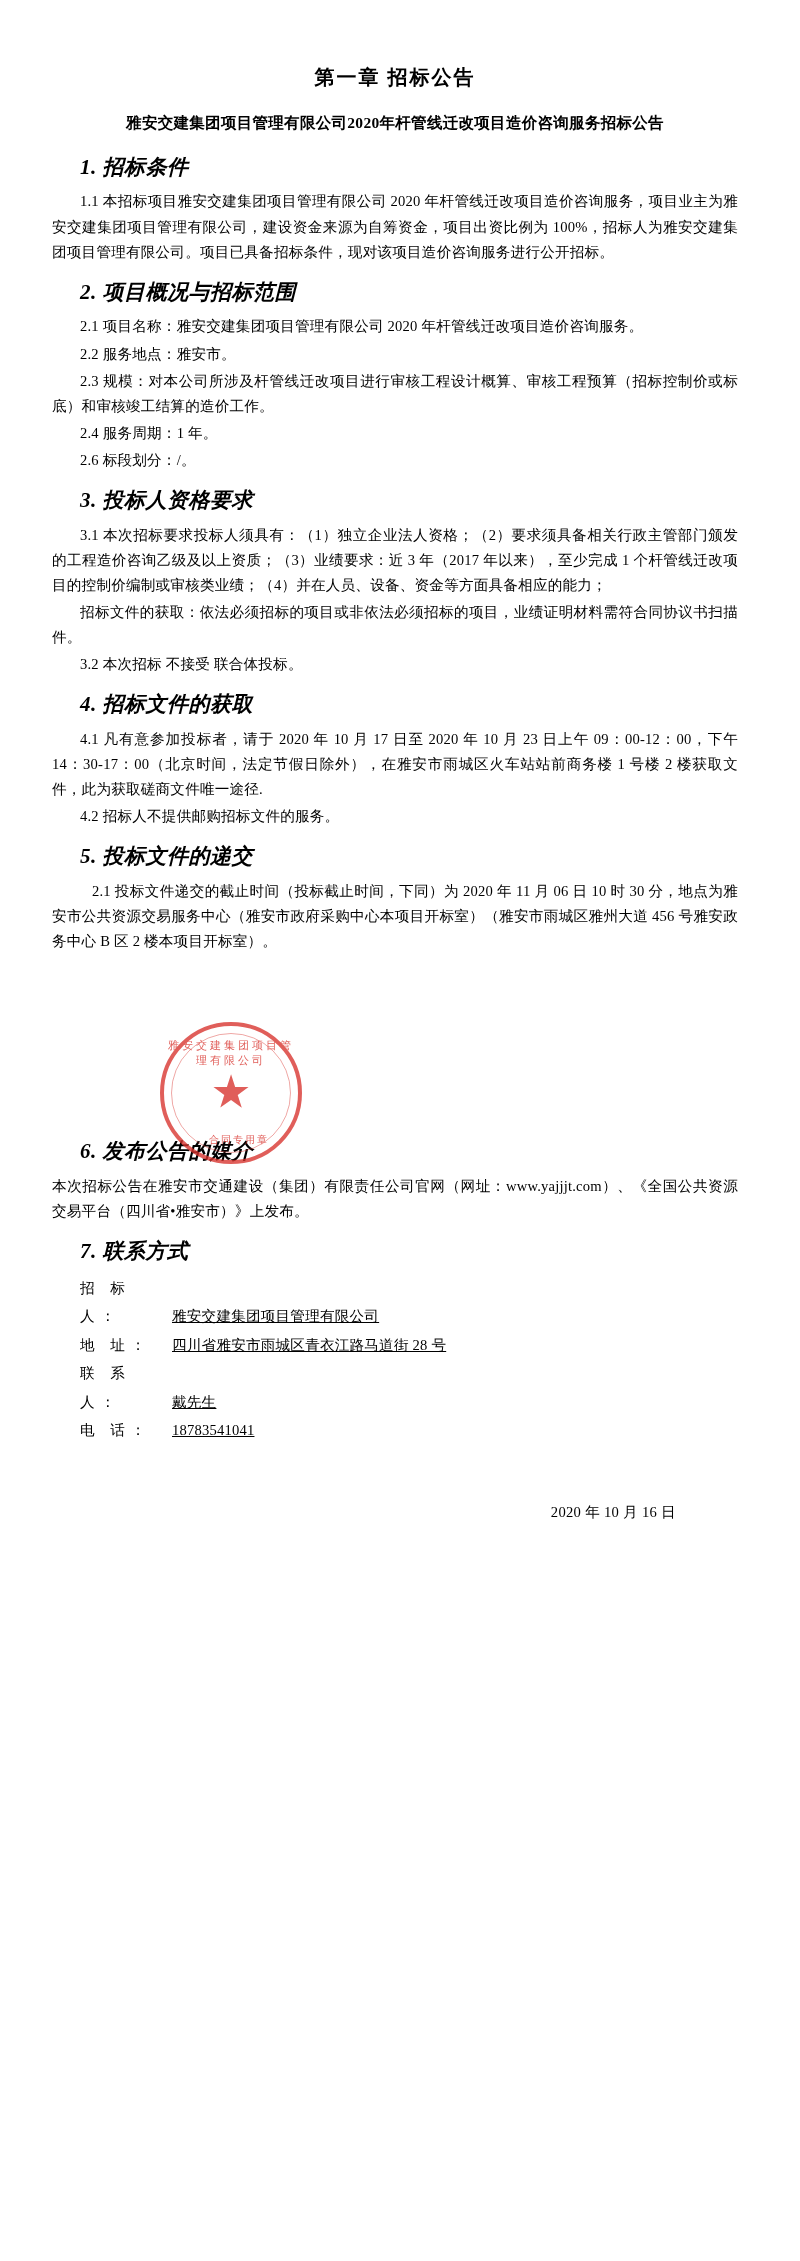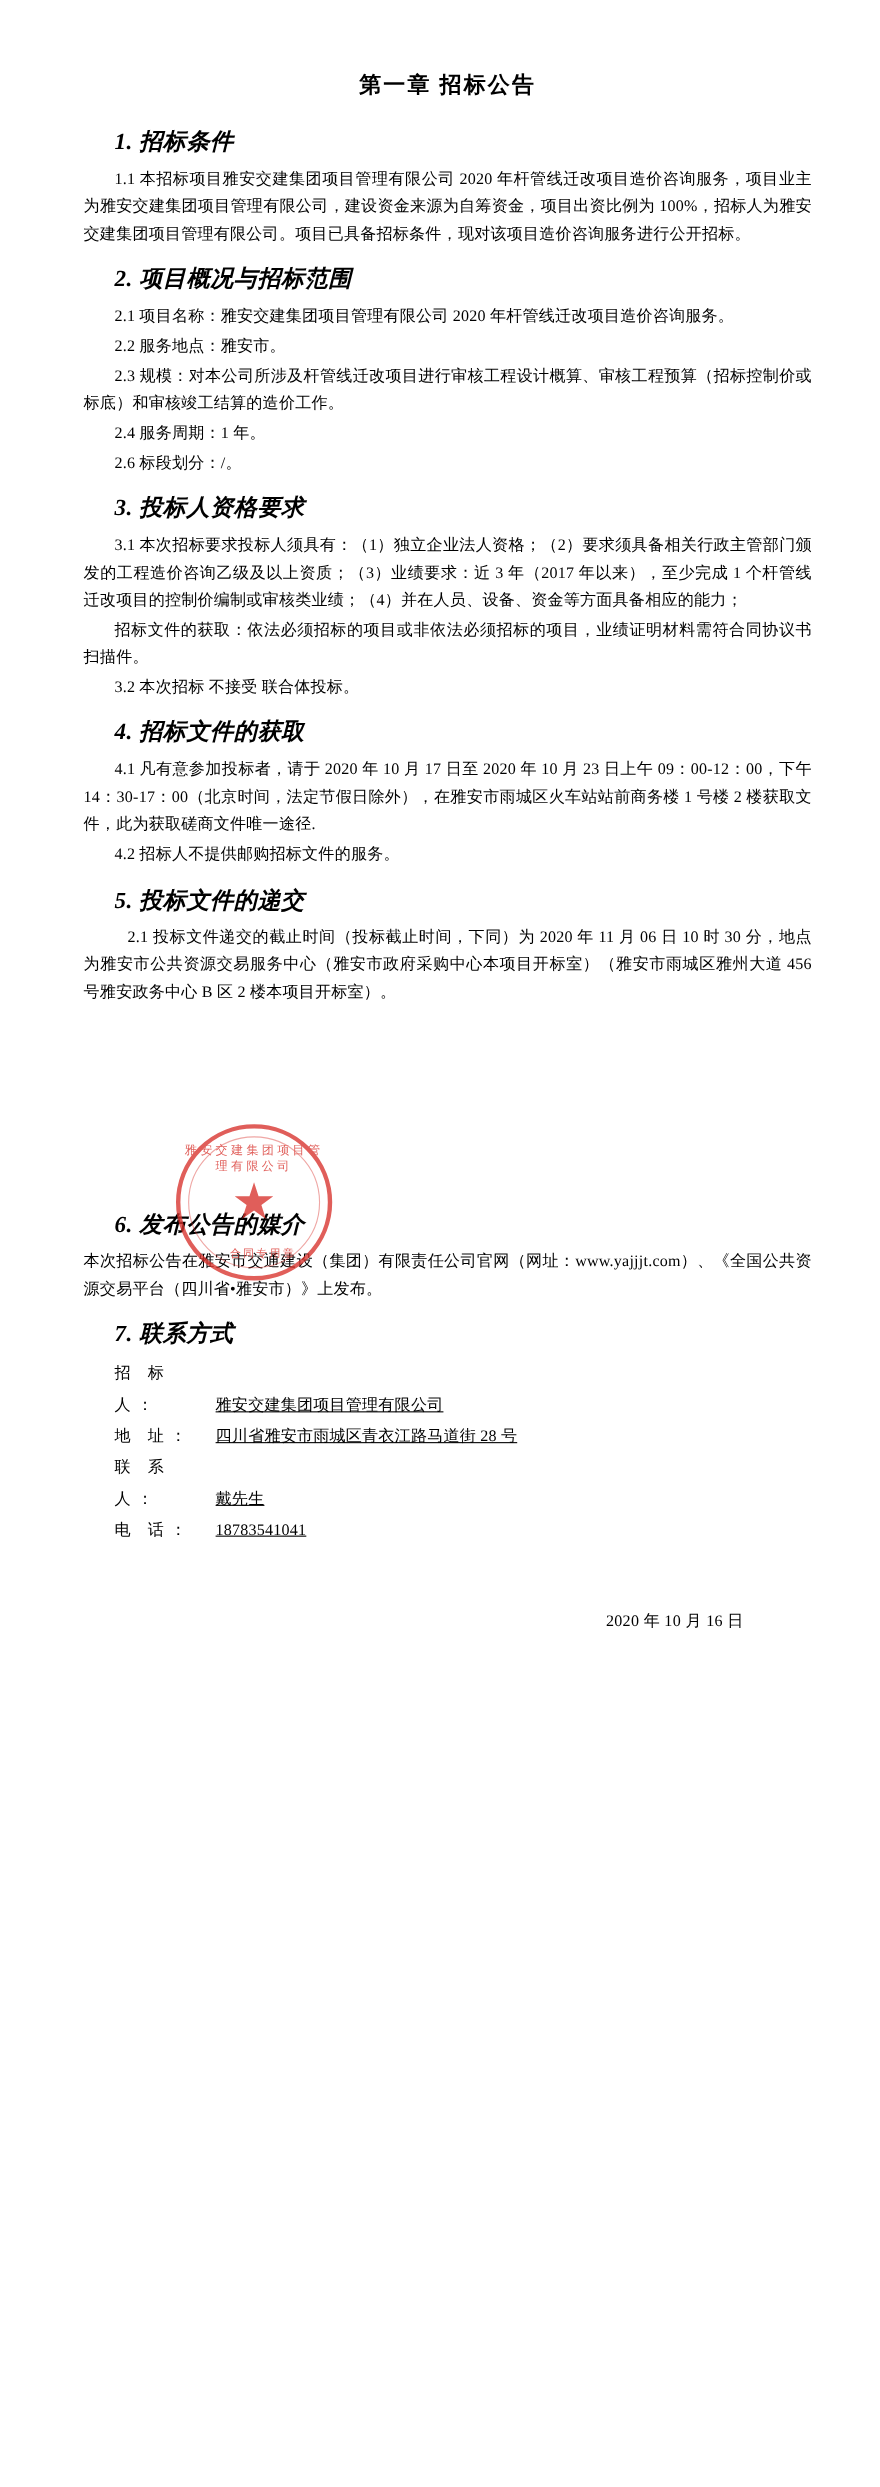--- a/index.html
+++ b/index.html
@@ -15,21 +15,21 @@
     position: relative;
   }
   .page {
     width: 800px;
     min-height: 2261px;
     position: relative;
     padding: 0;
     box-sizing: border-box;
   }
   .inner {
-    padding: 48px 62px 0 76px;
+    padding: 48px 62px 0 52px;
     position: relative;
   }
   .doc-title {
     text-align: center;
     font-size: 20px;
     font-weight: bold;
     letter-spacing: 2px;
     margin: 16px 0 20px 0;
     font-family: "Liberation Serif", "DejaVu Serif", serif;
   }
@@ -144,20 +144,21 @@
   }
 </style>
 </head>
 <body>
 
 <div class="page">
   <div class="inner">
 
     <h1 class="doc-title">第一章  招标公告</h1>
 
+    <div class="sub-title">雅安交建集团项目管理有限公司2020年杆管线迁改项目造价咨询服务招标公告</div>
 
     <div class="h2">1. 招标条件</div>
     <p class="body">1.1 本招标项目雅安交建集团项目管理有限公司 2020 年杆管线迁改项目造价咨询服务，项目业主为雅安交建集团项目管理有限公司，建设资金来源为自筹资金，项目出资比例为 100%，招标人为雅安交建集团项目管理有限公司。项目已具备招标条件，现对该项目造价咨询服务进行公开招标。</p>
 
     <div class="h2">2. 项目概况与招标范围</div>
     <p class="body">2.1 项目名称：雅安交建集团项目管理有限公司 2020 年杆管线迁改项目造价咨询服务。</p>
     <p class="body">2.2 服务地点：雅安市。</p>
     <p class="body">2.3 规模：对本公司所涉及杆管线迁改项目进行审核工程设计概算、审核工程预算（招标控制价或标底）和审核竣工结算的造价工作。</p>
     <p class="body">2.4 服务周期：1 年。</p>
     <p class="body">2.6 标段划分：/。</p>

